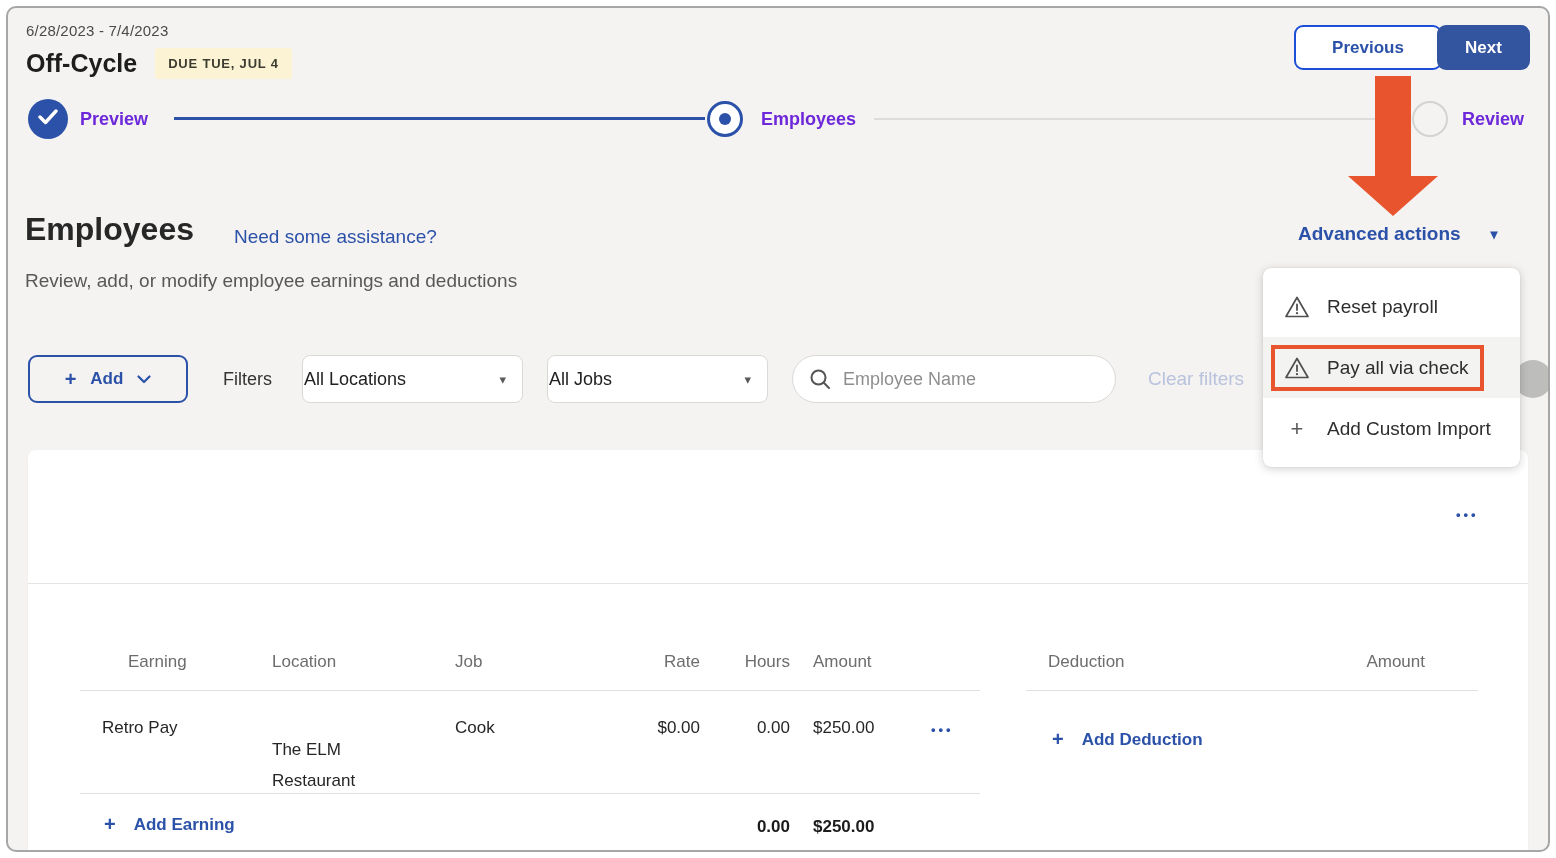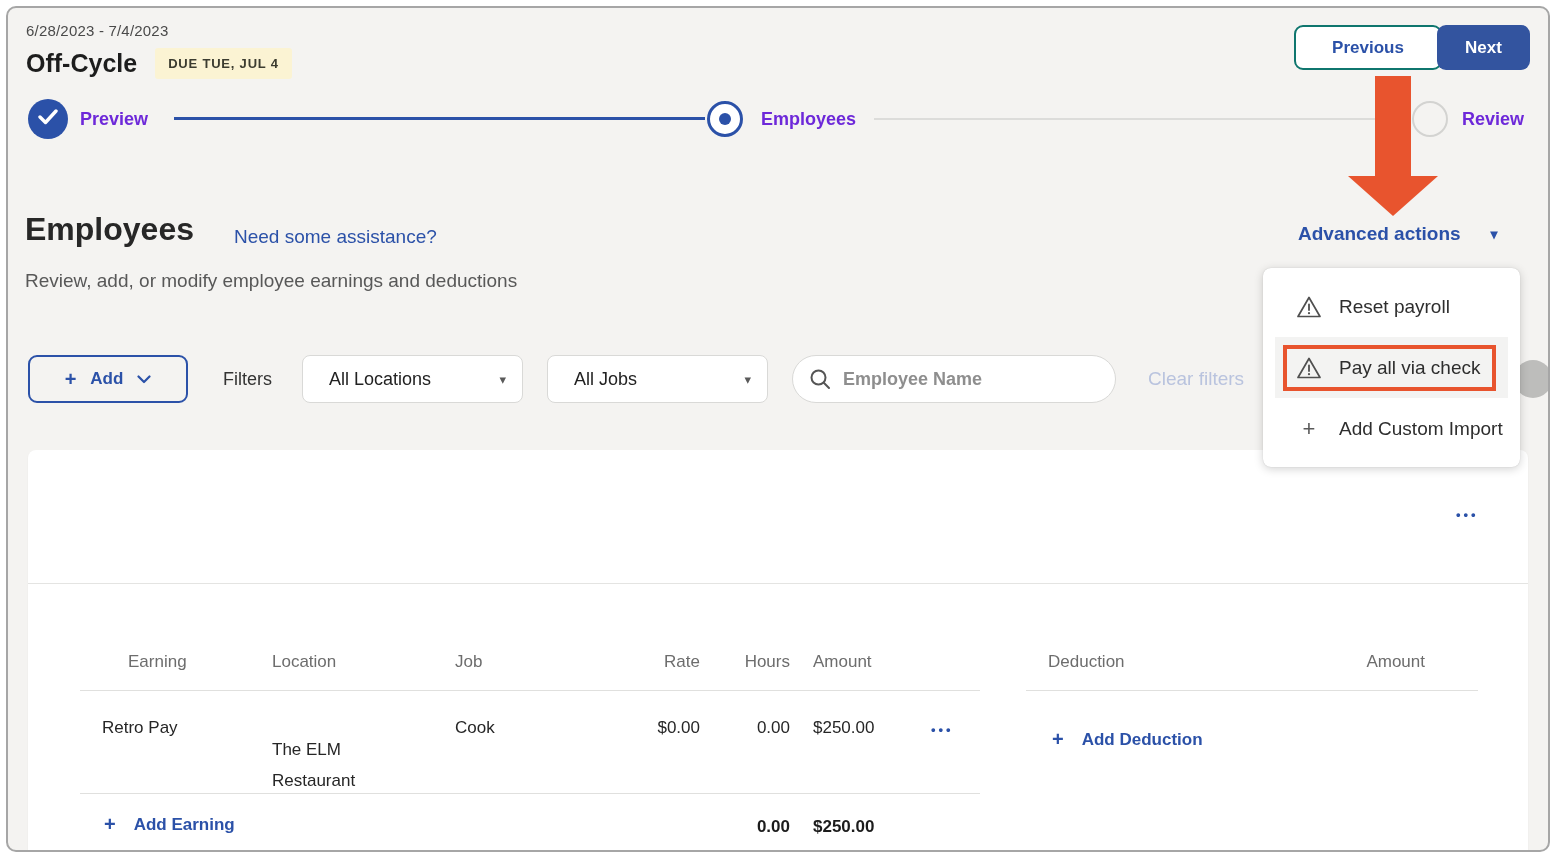--- a/index.html
+++ b/index.html
@@ -9,21 +9,21 @@
     border:2px solid #a6a6a6; border-radius:10px; background:#f4f3f1; overflow:hidden;
   }
   .abs { position:absolute; }
 
   
   .date-range { left:18px; top:14px; font-size:15px; color:#4a4a4a; letter-spacing:.2px; }
   .title-row { left:18px; top:40px; display:flex; align-items:center; gap:18px; }
   .payroll-title { font-size:25px; font-weight:700; color:#1d1d1d; }
   .due-badge { background:#fbf3d3; color:#3c3c30; font-size:13px; font-weight:700; letter-spacing:.8px; padding:8px 13px; border-radius:3px; }
   .btn { display:flex; align-items:center; justify-content:center; font-size:17px; font-weight:700; border-radius:9px; cursor:pointer; }
-  .btn-secondary { left:1286px; top:17px; width:148px; height:45px; background:#fff; border:2px solid #0f766e; color:#2b51a8; }
+  .btn-secondary { left:1286px; top:17px; width:148px; height:45px; background:#fff; border:2px solid #1d4ed8; color:#2b51a8; }
   .btn-primary { left:1429px; top:17px; width:93px; height:45px; background:#33549f; border:none; color:#fff; }
 
   
   .step-circle-done { left:20px; top:91px; width:40px; height:40px; border-radius:50%; background:#2b51a8; display:flex; align-items:center; justify-content:center; }
   .step-label { font-size:18px; font-weight:700; color:#6d28d9; top:101px; }
   .step-line-done { left:166px; top:109px; width:531px; height:3px; background:#2b51a8; }
   .step-circle-current { left:699px; top:93px; width:36px; height:36px; border-radius:50%; background:#fff; border:3px solid #2b51a8; display:flex; align-items:center; justify-content:center; }
   .step-dot { width:12px; height:12px; border-radius:50%; background:#2b51a8; }
   .step-line-todo { left:866px; top:110px; width:534px; height:2px; background:#dcdcda; }
   .step-circle-todo { left:1404px; top:93px; width:36px; height:36px; border-radius:50%; background:transparent; border:2px solid #d3d3d1; }
@@ -38,32 +38,32 @@
   .subtitle { left:17px; top:262px; font-size:19px; color:#585858; }
 
   
   .adv-actions { left:1290px; top:215px; display:flex; align-items:center; gap:30px; color:#2b51a8; font-size:19px; font-weight:700; cursor:pointer; }
   .caret { font-size:14px; }
 
   
   .toolbar-y { top:347px; height:48px; }
   .add-btn { left:20px; width:160px; background:#f4f3f1; border:2px solid #2b51a8; color:#2b51a8; gap:14px; }
   .filters-label { left:215px; line-height:48px; font-size:18px; color:#333; }
-  .select { background:#fff; border:1px solid #d9d9d7; border-radius:8px; display:flex; align-items:center; justify-content:space-between; padding:0 16px 0 26px; font-size:18px; color:#222; cursor:pointer; }
+  .select { background:#fff; border:1px solid #d9d9d7; border-radius:8px; display:flex; align-items:center; justify-content:space-between; padding:0 16px 0 1px; font-size:18px; color:#222; cursor:pointer; }
   .sel-loc { left:294px; width:221px; }
   .sel-job { left:539px; width:221px; }
   .sel-caret { color:#5a5a5a; font-size:13px; }
   .search-box { left:784px; top:347px; width:324px; height:48px; background:#fff; border:1px solid #d9d9d7; border-radius:24px; display:flex; align-items:center; padding:0 16px; gap:12px; }
-  .search-box input { border:none; outline:none; flex:1; font-size:18px; color:#333; font-family:"Liberation Sans",sans-serif; background:transparent;font-weight:bold; }
+  .search-box input { border:none; outline:none; flex:1; font-size:18px; color:#333; font-family:"Liberation Sans",sans-serif; background:transparent; }
   .search-box input::placeholder { color:#8e8e8e; }
   .clear-filters { left:1140px; line-height:48px; font-size:19px; color:#b9c3de; cursor:pointer; }
   .scroll-circle { left:1506px; top:352px; width:38px; height:38px; border-radius:50%; background:#bdbdbb; z-index:5; cursor:pointer; }
 
   
-  .menu { left:1255px; top:260px; width:257px; background:#fff; border-radius:8px; box-shadow:0 2px 10px rgba(0,0,0,.18), 0 0 1px rgba(0,0,0,.2); padding:8px 12px; z-index:20; }
+  .menu { left:1255px; top:260px; width:257px; background:#fff; border-radius:8px; box-shadow:0 2px 10px rgba(0,0,0,.18), 0 0 1px rgba(0,0,0,.2); padding:8px 0; z-index:20; }
   .menu-item { height:61px; display:flex; align-items:center; gap:17px; padding-left:21px; font-size:19px; color:#2e2e2e; cursor:pointer; position:relative; }
   .menu-item.hl { background:#f3f3f2; }
   .hl-box { position:absolute; left:8px; top:8px; width:213px; height:46px; border:4px solid #e8542e; pointer-events:none; }
   .warn-icon { width:26px; height:24px; flex:0 0 auto; }
   .plus-glyph { color:#5a5a5a; font-size:22px; width:26px; text-align:center; flex:0 0 auto; }
   .blue-plus { color:#2b51a8; font-size:20px; font-weight:700; }
 
   
   .card { left:20px; top:442px; width:1500px; height:404px; background:#fff; border-radius:8px 8px 0 0; box-shadow:0 1px 2px rgba(0,0,0,.05); }
   .emp-name { left:52px; top:48px; font-size:22px; font-weight:600; color:#262626; }

